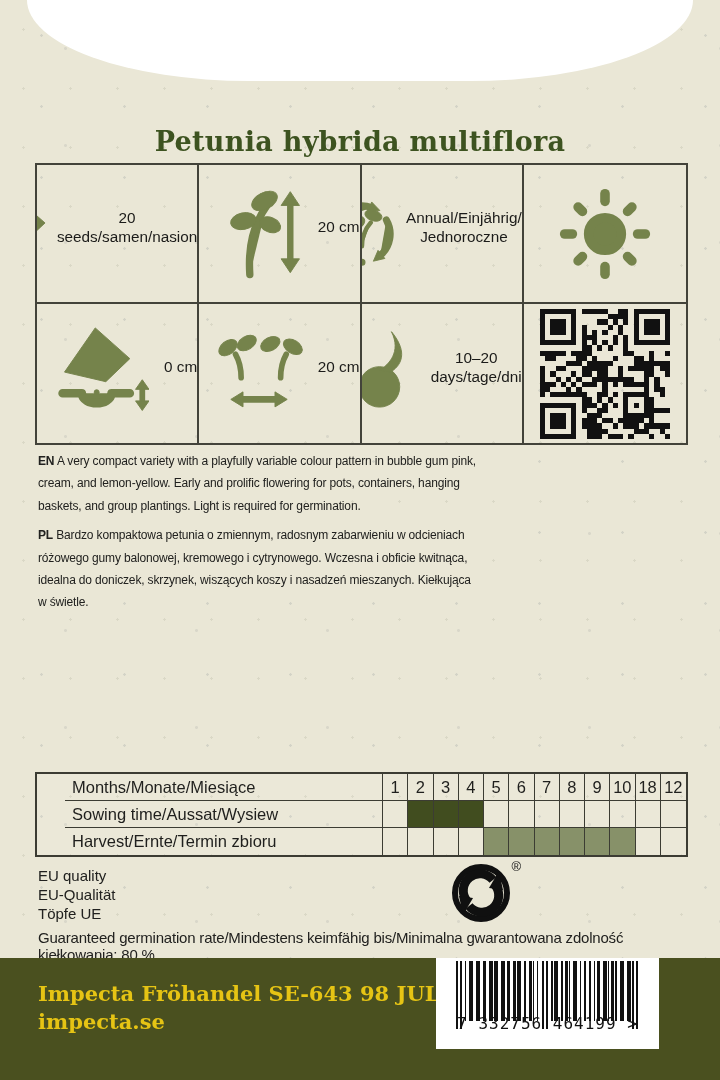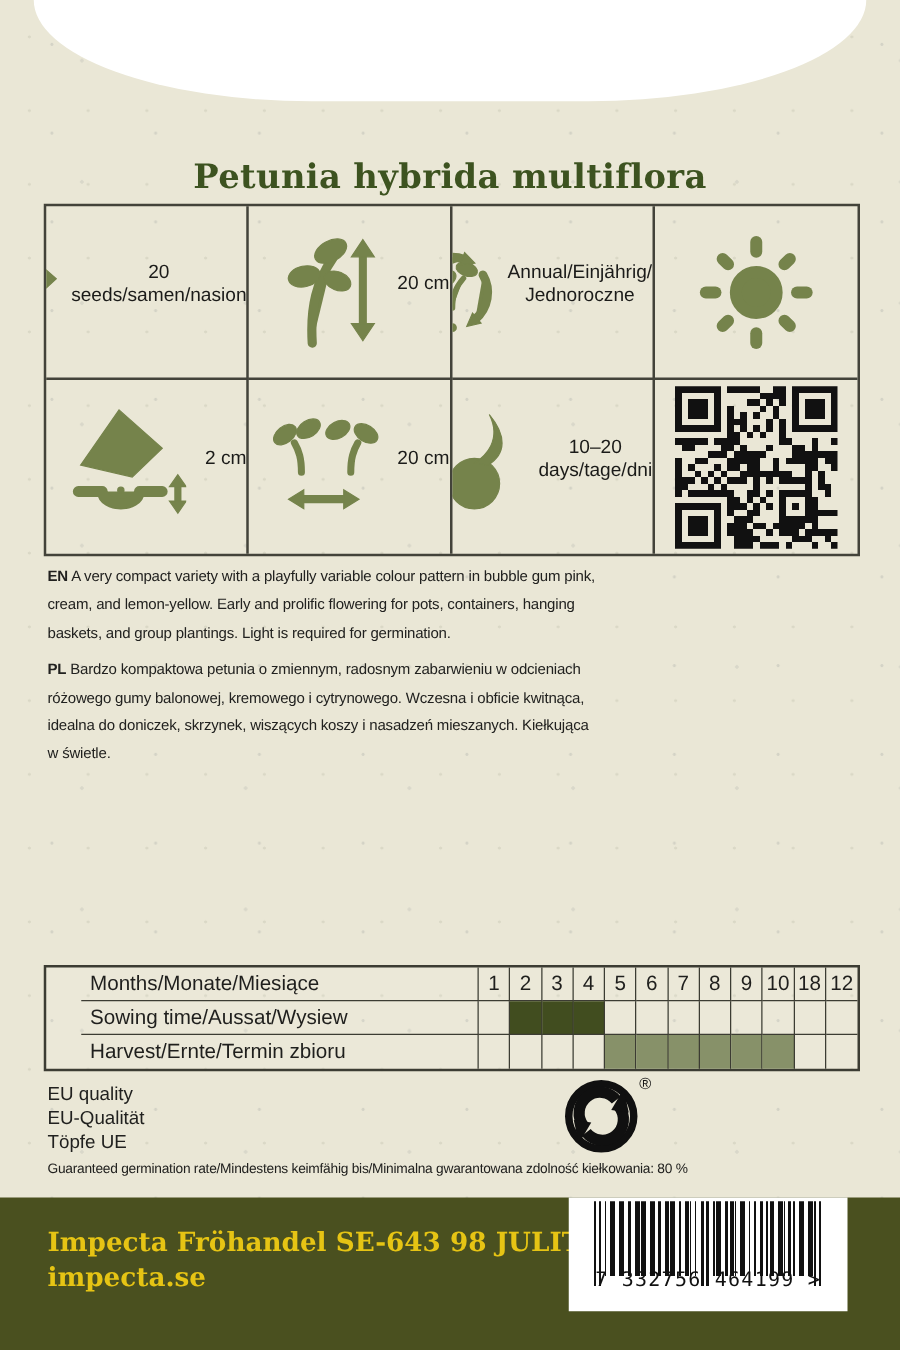--- a/index.html
+++ b/index.html
@@ -52,28 +52,28 @@
   .cal-cell{border-right:1.5px solid #3c3c33;border-bottom:1.5px solid #3c3c33;
     height:27px;display:flex;align-items:center;justify-content:center;
     font-size:16.5px;color:#1f1f1d;box-sizing:border-box;}
   .cal-label{justify-content:flex-start;padding-left:7px;}
   .cal-cell.last-col{border-right:none;}
   .cal-cell.last-row{border-bottom:none;text-align:right;}
   
   .quality{position:absolute;left:38px;top:866px;font-size:15px;line-height:19px;}
   .green-dot{position:absolute;left:449px;top:861px;width:80px;height:66px;}
   .green-dot sup{position:absolute;right:8px;top:-2px;font-size:13px;color:#111;}
-  .germ-note{position:absolute;left:38px;top:929px;width:660px;font-size:11px;letter-spacing:-.2px;}
+  .germ-note{position:absolute;left:38px;top:929px;width:660px;font-size:15px;letter-spacing:-.2px;}
   
   .footer{position:absolute;left:0;top:958px;width:720px;height:122px;background:var(--footer-bg,#4a501f);}
   .footer-text{position:absolute;left:38px;top:22px;font-family:"DejaVu Serif",serif;
     font-weight:bold;color:var(--footer-fg,#e6c414);}
   .footer-address{font-size:21px;line-height:28px;}
   .footer-site{font-size:21px;line-height:28px;}
-  .barcode-box{position:absolute;left:455px;top:0;width:223px;height:91px;background:#fff;
+  .barcode-box{position:absolute;left:436px;top:0;width:223px;height:91px;background:#fff;
     display:flex;flex-direction:column;align-items:center;}
   .barcode-box svg{margin-top:3px;}
   .barcode-digits{font-family:"DejaVu Sans Mono",monospace;font-size:16px;color:#111;
     letter-spacing:1px;margin-top:-17px;background:transparent;}
   .ic{fill:var(--ic-green,#75834b);stroke:var(--ic-green,#75834b);}
 </style>
 </head>
 <body>
 
 <div class="page" style="--ic-green: #75834b; --footer-bg: #4a501f; --footer-fg: #e6c414;">
@@ -160,21 +160,21 @@
       <div class="icon-wrap">
         <svg width="96" height="96" viewBox="0 0 100 100">
           <path class="ic" d="M44 2 L80 34 L55 58 L12 48 Z"></path>
           <path class="ic" d="M10 70 H30 C31 84 60 84 61 70 H80" fill="none" stroke-width="9" stroke-linecap="round" stroke-linejoin="round"></path>
           <circle class="ic" cx="45.5" cy="69" r="2.6"></circle>
           <line class="ic" x1="93" y1="64" x2="93" y2="80" stroke-width="6"></line>
           <path class="ic" d="M93 56 L86 66 L100 66 Z"></path>
           <path class="ic" d="M93 88 L86 78 L100 78 Z"></path>
         </svg>
       </div>
-      <div class="cell-label">2 cm</div>
+      <div class="cell-label">0 cm</div>
     </div>
 
     <div class="cell">
       <div class="icon-wrap">
         <svg width="94" height="94" viewBox="0 0 100 100">
           <g>
             <path class="ic" d="M31 54 C31 42 29 36 25 29" fill="none" stroke-width="6" stroke-linecap="round"></path>
             <ellipse class="ic" cx="17" cy="22" rx="11" ry="7" transform="rotate(-38 17 22)"></ellipse>
             <ellipse class="ic" cx="37" cy="17" rx="11" ry="7" transform="rotate(-62 37 17) rotate(30 37 17)"></ellipse>
           </g>

